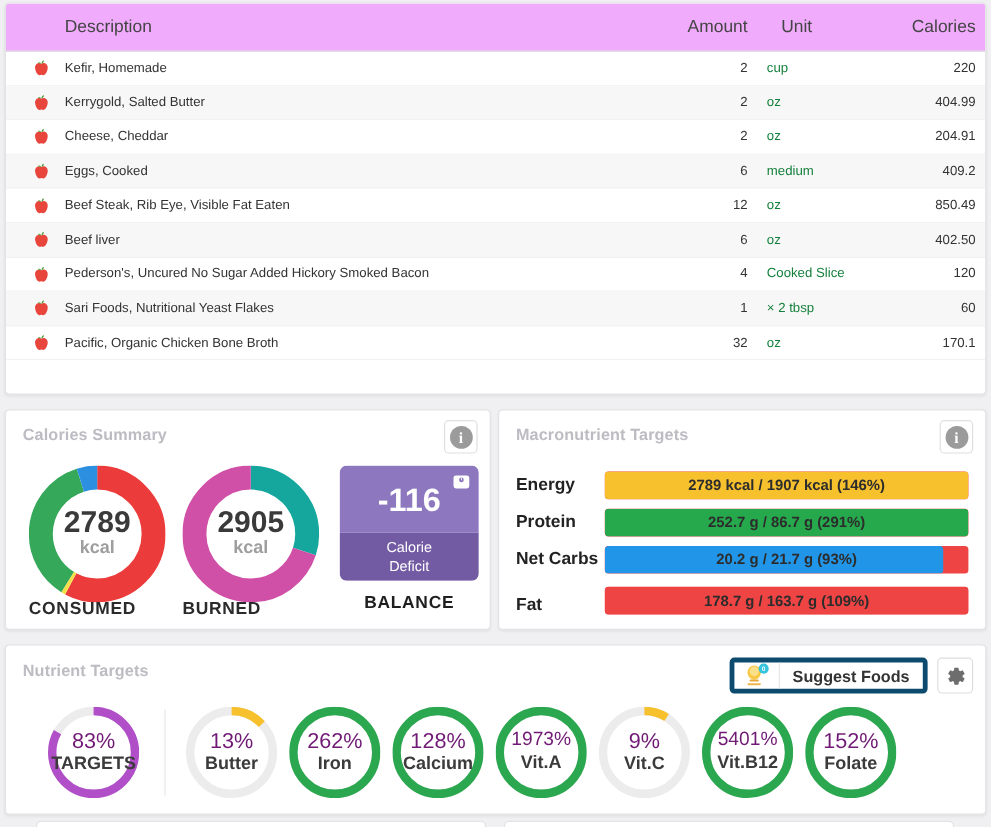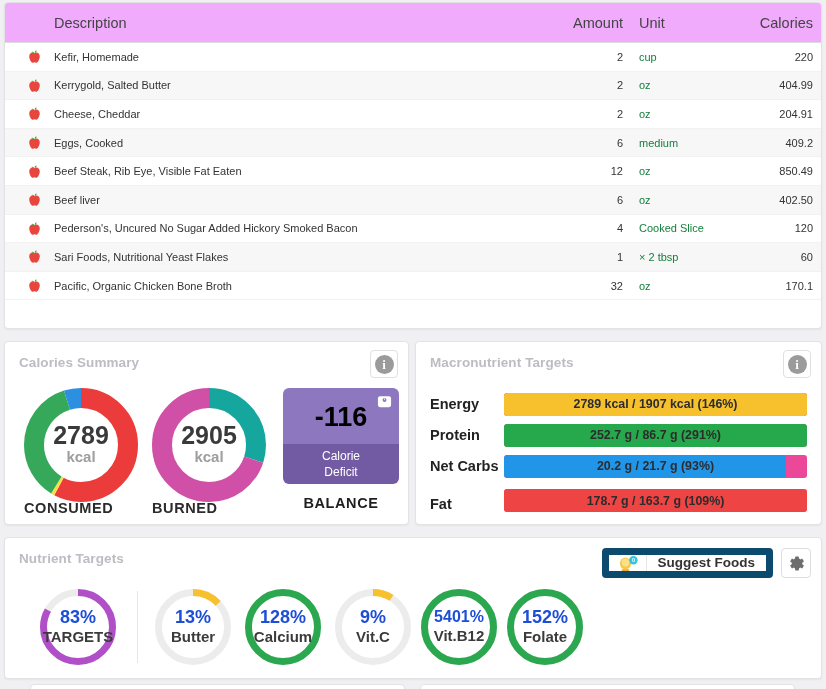--- a/index.html
+++ b/index.html
@@ -23,21 +23,21 @@
   .thead {
     display: flex; align-items: center;
     height: 40px;
     background: #f0abfc;
     border-bottom: 1px solid #dcdcdc;
     color: #444;
     font-size: 14.5px;
   }
   .th-desc { padding-left: 49px; flex: 1; }
   .th-amount { width: 88px; text-align: right; }
-  .th-unit { width: 82px; padding-left: 16px; text-align: left; }
+  .th-unit { width: 82px; padding-left: 28px; text-align: left; }
   .th-cal { width: 116px; text-align: right; padding-right: 8px; }
 
   .frow {
     display: flex; align-items: center;
     height: 28.6px;
     font-size: 11px;
     color: #333;
     border-bottom: 1px solid #f2f2f2;
   }
   .frow.alt { background: #f7f7f7; }
@@ -102,21 +102,21 @@
     position: absolute; left: 283px; top: 388px;
     width: 116px; height: 96px;
     border-radius: 6px; overflow: hidden;
   }
   .balance-top {
     height: 56px; background: #8d78bf;
     position: relative;
     display: flex; align-items: center; justify-content: center;
   }
   .balance-num {
-    font-size: 27px; font-weight: bold; color: #000000; line-height: 1;
+    font-size: 27px; font-weight: bold; color: #ffffff; line-height: 1;
     margin-top: 2px;
   }
   .scale-ico { position: absolute; right: 7px; top: 6px; }
   .balance-bot {
     height: 40px; background: #735ba3;
     color: #fff; font-size: 12px;
     display: flex; flex-direction: column;
     align-items: center; justify-content: center;
     line-height: 1.35;
   }
@@ -133,42 +133,42 @@
     position: absolute; left: 14px; right: 14px;
     height: 24px;
     display: flex; align-items: center;
   }
   .macro-name {
     width: 74px; flex: none;
     font-size: 14.5px; font-weight: bold; color: #222;
   }
   .macro-track {
     flex: 1; height: 23px;
-    background: #ec4899; border-radius: 3px;
+    background: #ef4444; border-radius: 3px;
     position: relative; overflow: hidden;
   }
   .macro-fill {
     position: absolute; left: 0; top: 0; height: 100%;
     border-radius: 3px;
   }
   .macro-text {
     position: absolute; left: 0; top: 0; width: 100%; height: 100%;
     display: flex; align-items: center; justify-content: center;
     font-size: 12.4px; font-weight: bold; color: #2c2c2c;
     white-space: nowrap;
   }
 
   
   #nutrient-panel { left: 4px; top: 537px; width: 818px; height: 142px; }
   .suggest-wrap {
     position: absolute; right: 48px; top: 10px;
     height: 30px;
-    display: flex; align-items: flex-start;
+    display: flex; align-items: center;
     background: #fff;
-    border: 7px solid #0c4a6e; border-radius: 4px;
+    border: 4px solid #0c4a6e; border-radius: 4px;
     overflow: hidden; cursor: pointer;
   }
   .suggest-ico-box {
     width: 38px;
     display: flex; align-items: center; justify-content: center;
     border-right: 1px solid #e6e6e6;
   }
   .suggest-label {
     display: flex; align-items: center;
     padding: 0 11px;
@@ -196,21 +196,21 @@
   .nut-divider {
     width: 1px; height: 72px;
     background: #e6e6e6; flex: none;
   }
   .nut-center {
     position: absolute; left: 0; top: 0; width: 100%; height: 100%;
     display: flex; flex-direction: column;
     align-items: center; justify-content: center;
     pointer-events: none;
   }
-  .nut-pct { font-size: 18px; font-weight: bold; color: #1d4ed8; line-height: 1.05; }
+  .nut-pct { font-size: 18px; font-weight: normal; color: #701a75; line-height: 1.05; }
   .nut-pct.small { font-size: 16px; }
   .nut-name { font-size: 15px; font-weight: bold; color: #3b3b3b; line-height: 1.3; }
 
   
   .peek {
     position: absolute; top: 684px; height: 8px;
     background: #ffffff;
     border: 1px solid #e3e3e6;
     border-radius: 4px 4px 0 0;
   }
@@ -461,32 +461,52 @@
         <svg width="76" height="76" viewBox="0 0 76 76">
           <circle cx="38" cy="38" r="34.5" fill="none" stroke="#ececec" stroke-width="7"></circle>
           <circle cx="38" cy="38" r="34.5" fill="none" stroke="#f7c12e" stroke-width="7" stroke-linecap="butt" stroke-dasharray="28.180086102700447 188.58980699499529" transform="rotate(-90 38 38)"></circle>
         </svg>
         <div class="nut-center">
           <div class="nut-pct">13%</div>
           <div class="nut-name">Butter</div>
         </div>
       </div>
       <div style="width: 4px; flex: 0 0 auto;"></div>
+      <div class="nut-item" style="width: 82px; height: 76px;">
+        <svg width="76" height="76" viewBox="0 0 76 76">
+          <circle cx="38" cy="38" r="34.5" fill="none" stroke="#ececec" stroke-width="7"></circle>
+          <circle cx="38" cy="38" r="34.5" fill="none" stroke="#2ba84f" stroke-width="7" stroke-linecap="butt" stroke-dasharray="216.76989309769573 0" transform="rotate(-90 38 38)"></circle>
+        </svg>
+        <div class="nut-center">
+          <div class="nut-pct">262%</div>
+          <div class="nut-name">Iron</div>
+        </div>
+      </div>
       <div style="width: 4px; flex: 0 0 auto;"></div>
       <div class="nut-item" style="width: 82px; height: 76px;">
         <svg width="76" height="76" viewBox="0 0 76 76">
           <circle cx="38" cy="38" r="34.5" fill="none" stroke="#ececec" stroke-width="7"></circle>
           <circle cx="38" cy="38" r="34.5" fill="none" stroke="#2ba84f" stroke-width="7" stroke-linecap="butt" stroke-dasharray="216.76989309769573 0" transform="rotate(-90 38 38)"></circle>
         </svg>
         <div class="nut-center">
           <div class="nut-pct">128%</div>
           <div class="nut-name">Calcium</div>
         </div>
       </div>
       <div style="width: 4px; flex: 0 0 auto;"></div>
+      <div class="nut-item" style="width: 82px; height: 76px;">
+        <svg width="76" height="76" viewBox="0 0 76 76">
+          <circle cx="38" cy="38" r="34.5" fill="none" stroke="#ececec" stroke-width="7"></circle>
+          <circle cx="38" cy="38" r="34.5" fill="none" stroke="#2ba84f" stroke-width="7" stroke-linecap="butt" stroke-dasharray="216.76989309769573 0" transform="rotate(-90 38 38)"></circle>
+        </svg>
+        <div class="nut-center">
+          <div class="nut-pct small">1973%</div>
+          <div class="nut-name">Vit.A</div>
+        </div>
+      </div>
       <div style="width: 4px; flex: 0 0 auto;"></div>
       <div class="nut-item" style="width: 82px; height: 76px;">
         <svg width="76" height="76" viewBox="0 0 76 76">
           <circle cx="38" cy="38" r="34.5" fill="none" stroke="#ececec" stroke-width="7"></circle>
           <circle cx="38" cy="38" r="34.5" fill="none" stroke="#f7c12e" stroke-width="7" stroke-linecap="butt" stroke-dasharray="19.509290378792613 197.2606027189031" transform="rotate(-90 38 38)"></circle>
         </svg>
         <div class="nut-center">
           <div class="nut-pct">9%</div>
           <div class="nut-name">Vit.C</div>
         </div>

